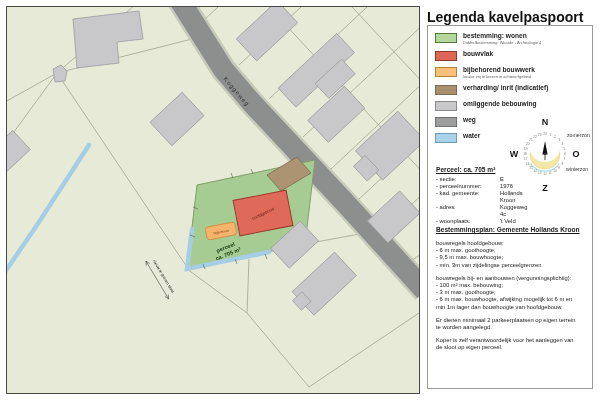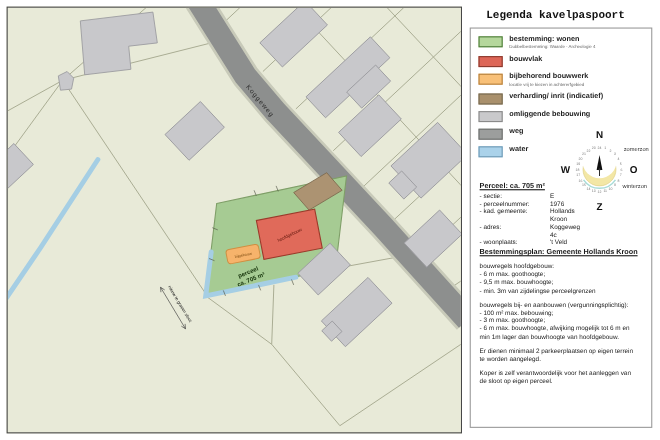--- a/index.html
+++ b/index.html
@@ -8,21 +8,21 @@
   
   #map-panel{position:absolute;left:6px;top:6px;width:412px;height:386px;
              border:1px solid #474747;background:#e8ead8;overflow:hidden;}
   #map-panel svg{display:block;}
   .pline{stroke:#a9ac93;stroke-width:0.9;fill:none;}
   .bld{fill:#c8c8cb;stroke:#9b9b9f;stroke-width:0.8;}
   .water{stroke:#a5cee4;stroke-width:4.5;fill:none;stroke-linecap:round;}
   .tick{stroke:#55584a;stroke-width:0.6;}
   
   #legend{position:absolute;left:424px;top:6px;width:172px;height:388px;}
-  #legend-title{position:absolute;left:18px;top:3px;font-size:10px;font-weight:bold;color:#111;font-family:Liberation Mono, monospace;}
+  #legend-title{position:absolute;left:3px;top:3px;font-size:14px;font-weight:bold;color:#111;}
   #legend-box{position:absolute;left:3px;top:19px;width:164px;height:362px;
               border:1px solid #9a9a9a;background:#fff;}
   #swatch-list{position:absolute;left:7px;top:6px;width:152px;}
   .lrow{display:flex;align-items:flex-start;margin-bottom:5px;}
   .swatch{flex:0 0 auto;width:20px;height:8px;border:1px solid #666;margin-right:6px;margin-top:1px;}
   .lmeta{display:block;}
   .llabel{display:block;font-size:6.6px;font-weight:bold;line-height:8px;color:#222;}
   .lsub{display:block;font-size:4px;line-height:5px;color:#666;}
   #compass{position:absolute;right:-1px;top:84px;width:96px;height:88px;}
   #compass .card{font-size:9px;font-weight:bold;fill:#111;}

